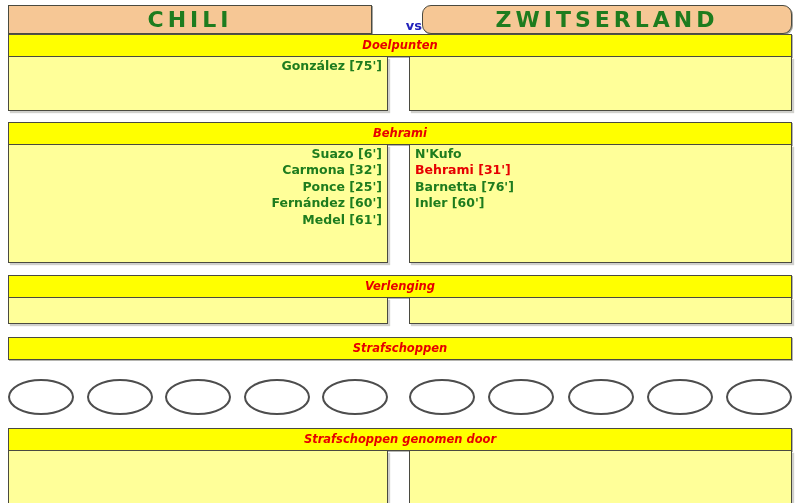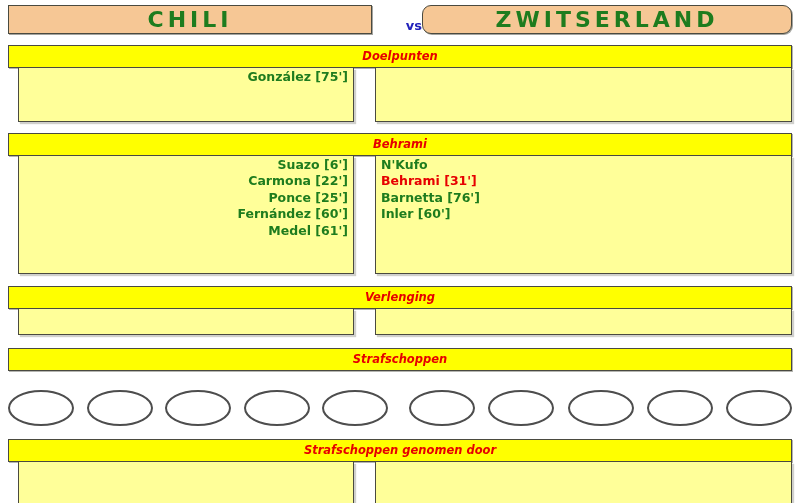--- a/index.html
+++ b/index.html
@@ -5,21 +5,21 @@
   * { box-sizing: border-box; margin: 0; padding: 0; }
   html, body { background: #ffffff; }
   body {
     width: 800px; height: 503px;
     font-family: "DejaVu Sans", "Liberation Sans", sans-serif;
     overflow: hidden;
   }
   .page { width: 800px; height: 503px; padding: 5px 8px 0 8px; }
 
   
-  .header-row { display: flex; align-items: stretch; height: 29px; margin-bottom: 11px; }
+  .header-row { display: flex; align-items: stretch; height: 29px; }
   .team-box {
     background: var(--header-bg, #f6c795);
     border: 1px solid var(--border, #4a4a40);
     box-shadow: 1px 1px 0 rgba(90,90,80,0.55);
     display: flex; align-items: center; justify-content: center;
   }
   .team-home { width: 364px; }
   .team-away { flex: 1; border-radius: 9px; }
   .team-name {
     color: var(--green-text, #1e7c1e);
@@ -43,21 +43,21 @@
     color: var(--red-text, #e60000); font-weight: bold; font-style: italic;
     font-size: 11.5px; line-height: 1; white-space: nowrap;
   }
   .cols { display: flex; }
   .col {
     background: var(--box-yellow, #ffff99);
     border: 1px solid var(--border, #4a4a40); border-top: none;
     box-shadow: 2px 2px 1px rgba(120,120,110,0.35);
     padding: 1px 5px; overflow: hidden;
   }
-  .col-left { width: 336px; margin-right: 21px; text-align: right; margin-left: 10px; }
+  .col-left { width: 380px; margin-right: 21px; text-align: right; }
   .col-right { flex: 1; text-align: left; }
 
   .h-goals  { height: 54px; }
   .h-cards  { height: 118px; }
   .h-extra  { height: 26px; }
   .h-takers { height: 78px; }
 
   .entry { font-size: 12.5px; font-weight: bold; line-height: 16.4px; white-space: nowrap; }
   .entry-green { color: var(--green-text, #1e7c1e); }
   .entry-red   { color: var(--red-text, #e60000); }
@@ -107,21 +107,21 @@
     </div>
   </section>
 
   <section class="mb-gap2">
     <div class="bar">
       <span class="bar-label">Behrami</span>
     </div>
     <div class="cols">
       <div class="col col-left h-cards" id="cards-home">
           <div class="entry entry-green">Suazo [6']</div>
-          <div class="entry entry-green">Carmona [22']</div>
+          <div class="entry entry-green">Carmona [32']</div>
           <div class="entry entry-green">Ponce [25']</div>
           <div class="entry entry-green">Fernández [60']</div>
           <div class="entry entry-green">Medel [61']</div>
         </div>
       <div class="col col-right h-cards" id="cards-away">
           <div class="entry entry-green">N'Kufo</div>
           <div class="entry entry-red">Behrami [31']</div>
           <div class="entry entry-green">Barnetta [76']</div>
           <div class="entry entry-green">Inler [60']</div>
         </div>

